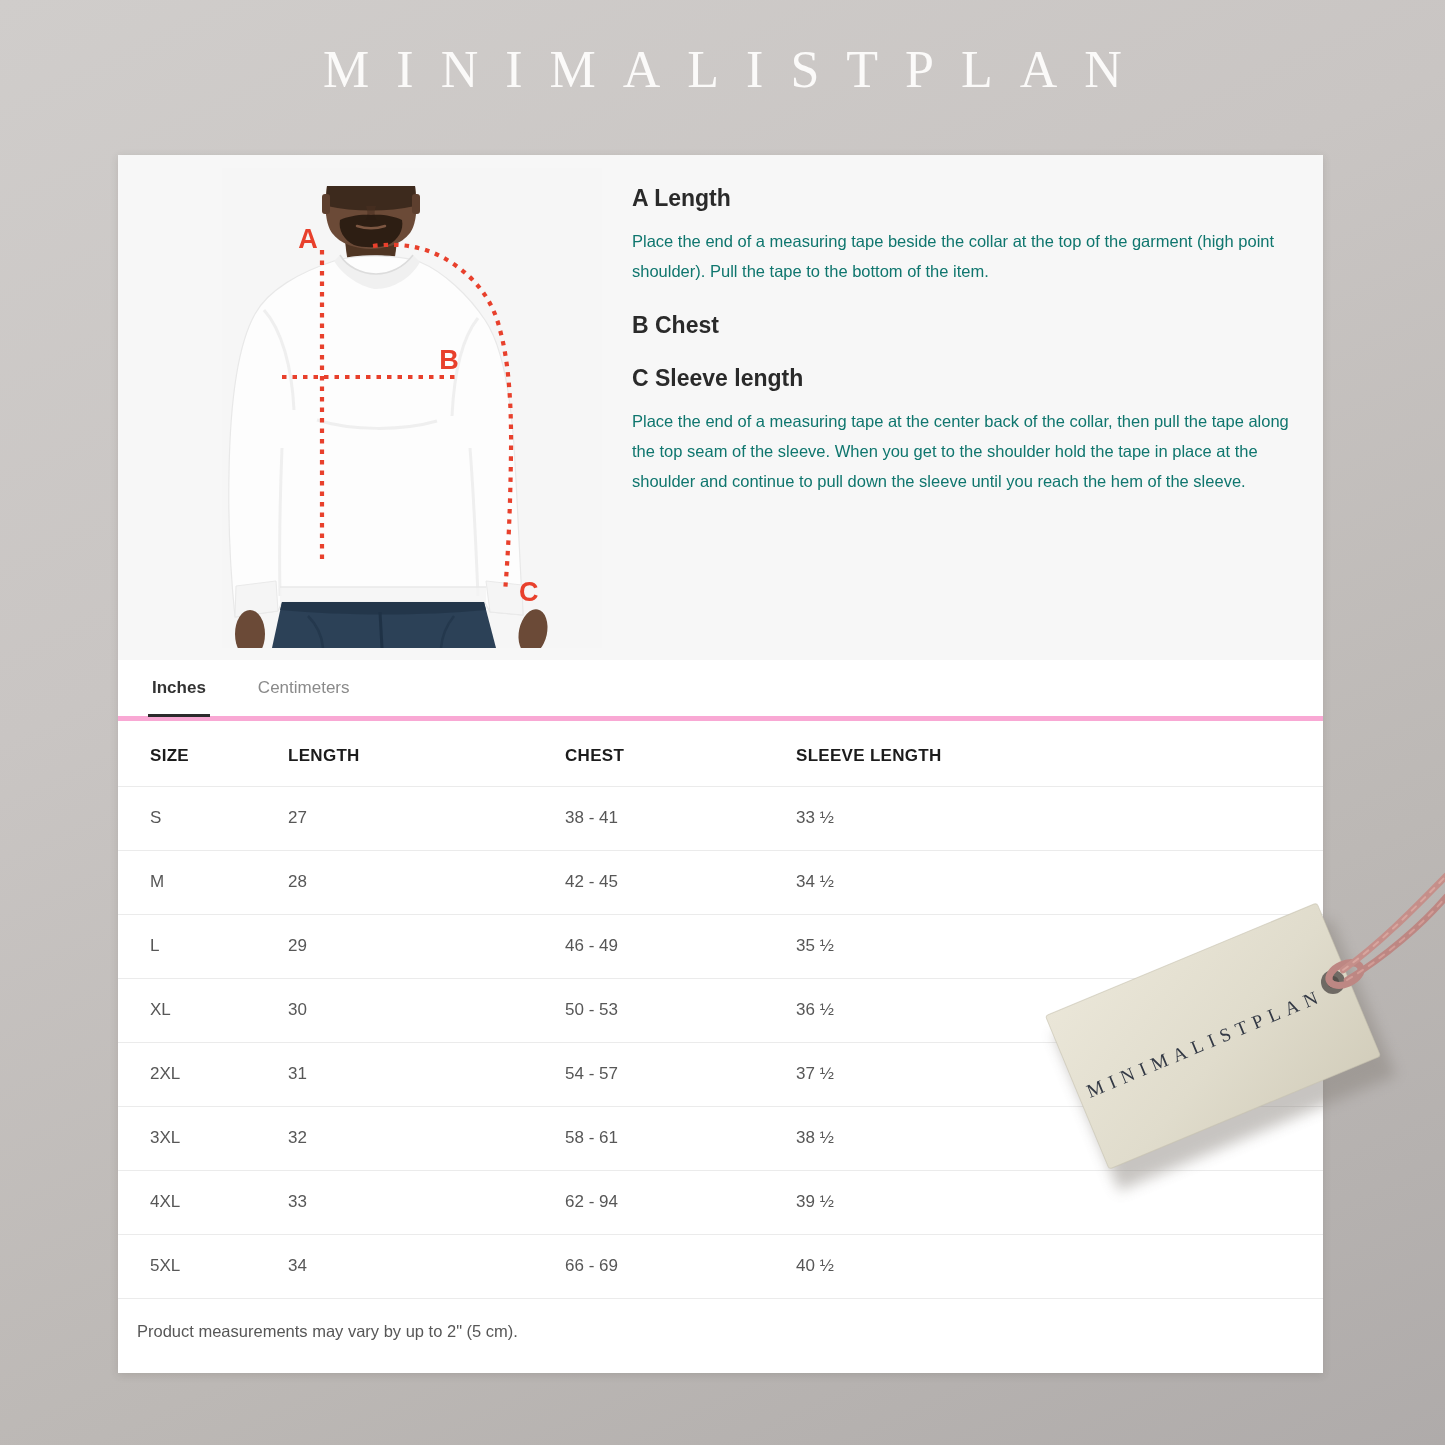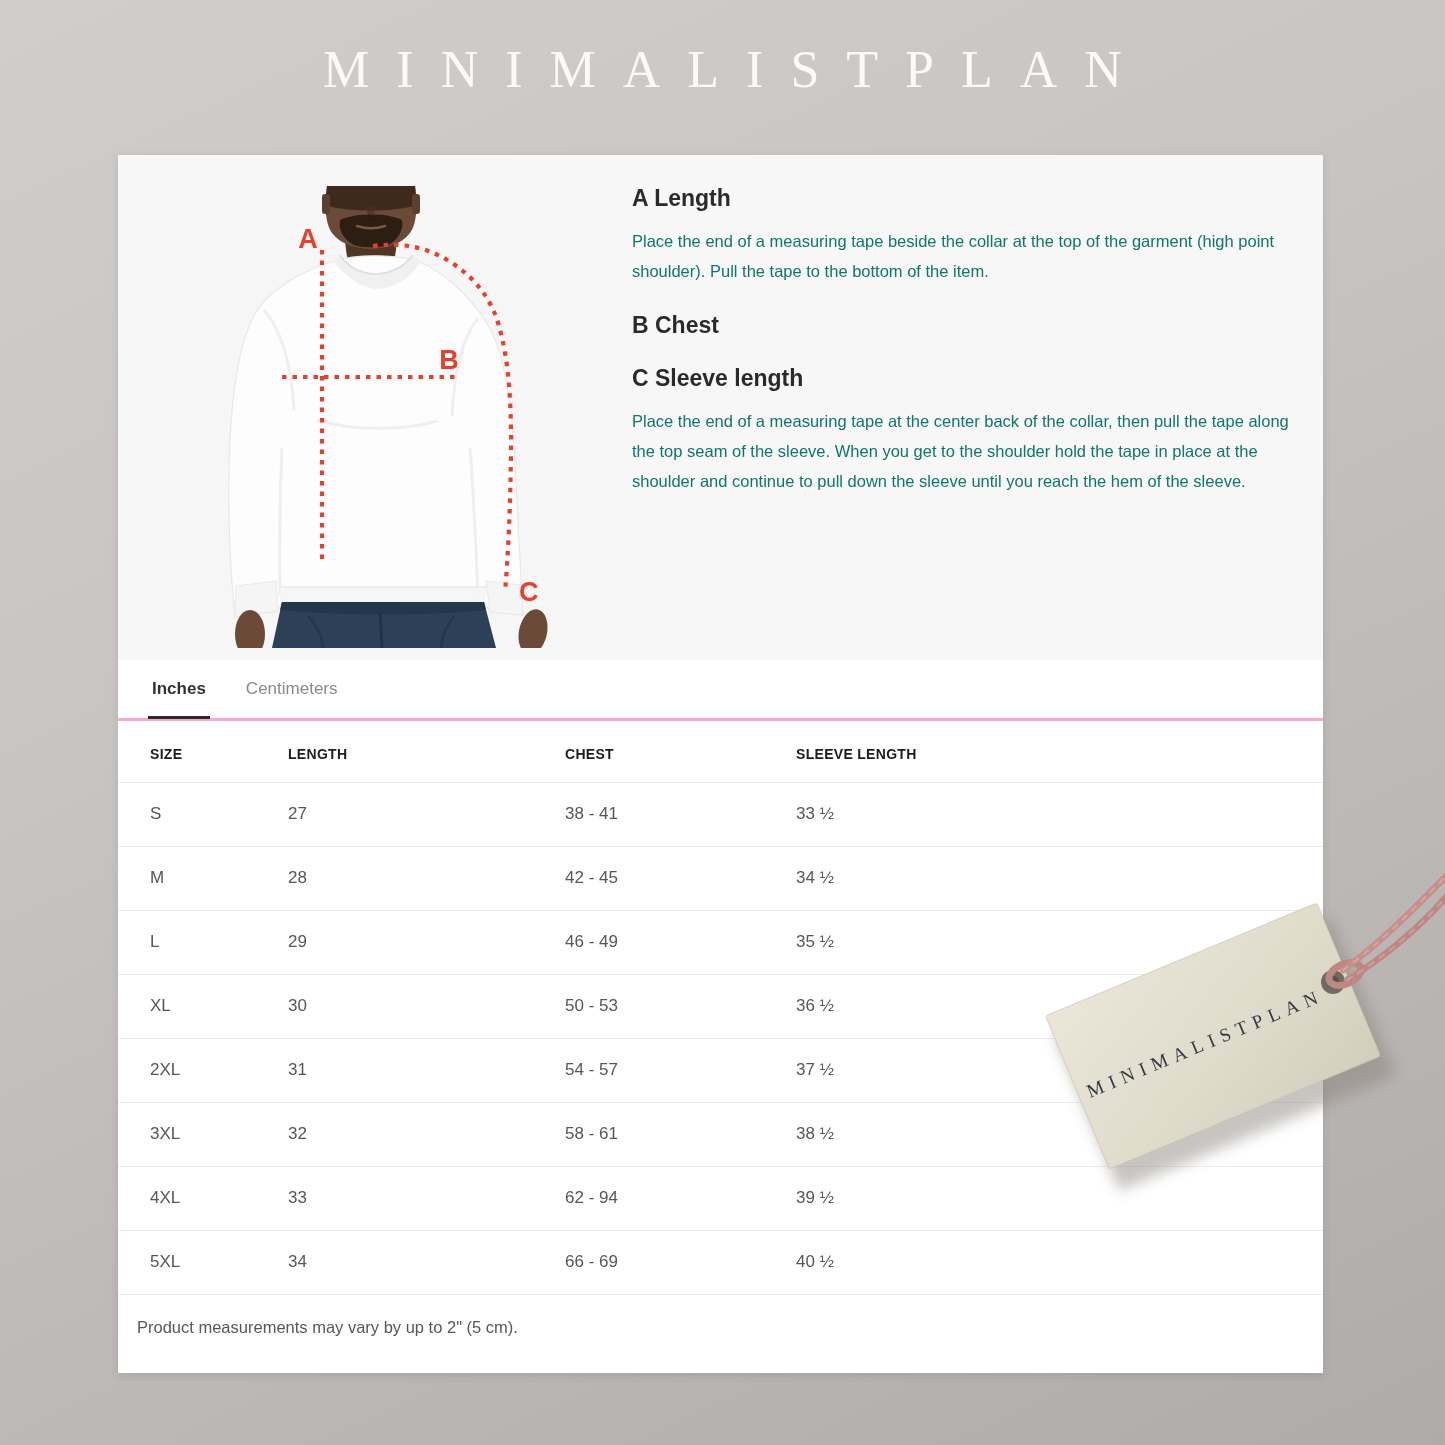--- a/index.html
+++ b/index.html
@@ -21,29 +21,29 @@
     background:#ffffff;box-shadow:0 2px 8px rgba(60,55,50,.15);
   }
   .guide-top{position:relative;height:505px;background:#f7f7f7;}
   .model-figure{position:absolute;left:104px;top:13px;width:380px;height:480px;}
   .instructions{position:absolute;left:514px;top:30px;width:662px;}
   .instr-title{font-size:23px;font-weight:700;color:#2a2a2a;margin:26px 0 14px 0;}
   .instr-title:first-child{margin-top:0;}
   .instr-body{font-size:16.5px;line-height:30px;color:#0f766e;margin:0;}
   
   .table-section{background:#fff;}
-  .tabs{display:flex;height:61px;border-bottom:3px solid #f9a8d4;padding-left:32px;box-sizing:border-box;}
+  .tabs{display:flex;height:61px;border-bottom:5px solid #f9a8d4;padding-left:32px;box-sizing:border-box;gap:12px;}
   .tab{position:relative;display:flex;align-items:center;padding:0 2px;margin-right:36px;
        font-size:17px;color:#8a8a8a;cursor:pointer;}
   .tab.active{color:#333;font-weight:700;}
   .tab.active::after{content:"";position:absolute;left:-2px;right:-2px;bottom:-1px;height:3px;background:#2b2b2b;}
   
   table.size-table{width:100%;border-collapse:collapse;table-layout:fixed;}
   table.size-table th{
-    text-align:left;font-size:14px;font-weight:700;color:#1c1c1c;
+    text-align:left;font-size:17px;font-weight:700;color:#1c1c1c;
     letter-spacing:.3px;padding:25px 0 20px 0;
   }
   table.size-table td{
     text-align:left;font-size:17px;color:#575757;
     padding:21px 0 22px 0;border-top:1px solid #ebebeb;
   }
   table.size-table th:first-child,table.size-table td:first-child{padding-left:32px;}
   .note-row{border-top:1px solid #ebebeb;padding:23px 32px 30px 19px;font-size:16.5px;color:#575757;}
   
   .dotline{stroke:#e8402c;stroke-width:4.2;fill:none;stroke-dasharray:4.5 6;stroke-linecap:butt;}

